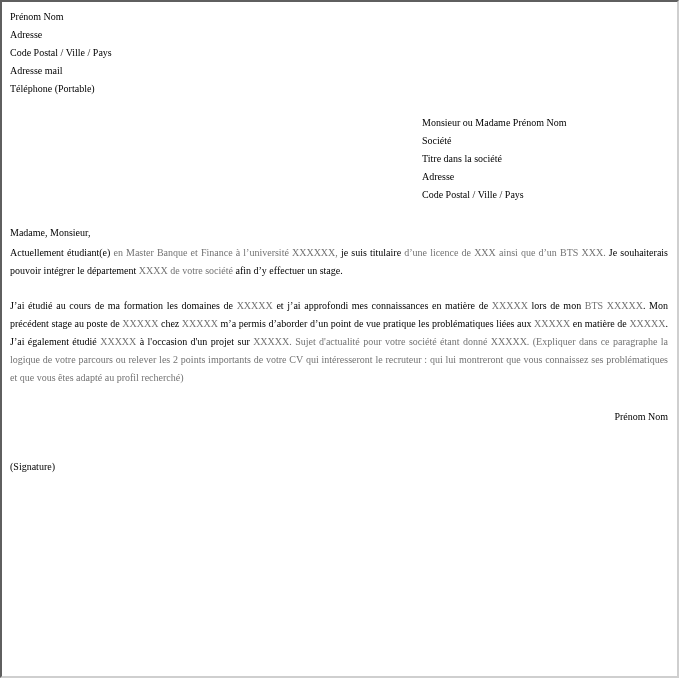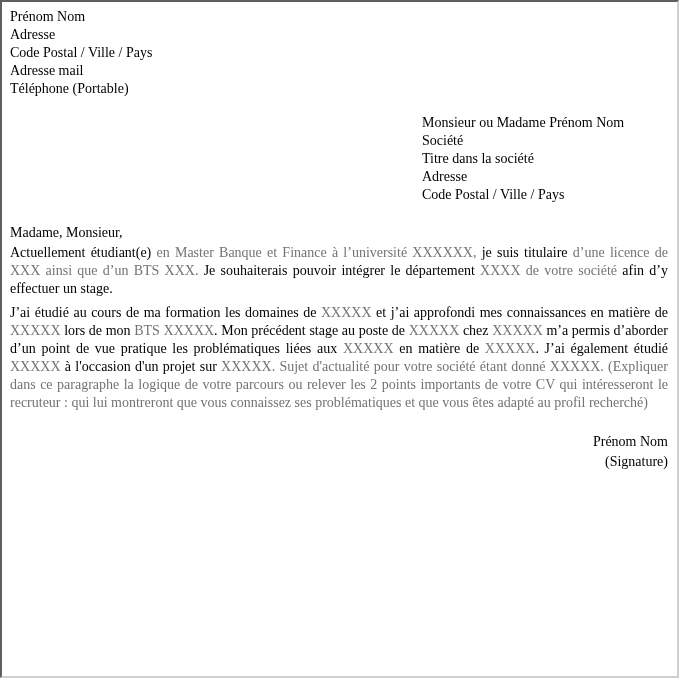--- a/index.html
+++ b/index.html
@@ -15,38 +15,38 @@
     width: 679px;
     height: 678px;
     box-sizing: border-box;
     background: var(--bg);
     border-top: 2px solid var(--border-dark);
     border-left: 2px solid var(--border-dark);
     border-right: 2px solid var(--border-light);
     border-bottom: 2px solid var(--border-light);
     padding: 6px 9px 6px 8px;
     font-family: "Liberation Serif", "DejaVu Serif", serif;
-    font-size: 14px;
+    font-size: 10px;
     line-height: 18px;
     color: var(--text);
     overflow: hidden;
   }
   .muted  { color: var(--muted); }
   .italic { font-style: italic; }
   .bold   { font-weight: bold; }
   .recipient-block { margin-left: 412px; margin-top: 16px; }
   .date-line       { margin-left: 412px; margin-top: 18px; }
   .subject-line    { margin-top: 38px; font-weight: bold; }
   .salutation      { margin-top: 20px; }
   .para { margin: 0; text-align: justify; }
   .para-intro   { margin-top: 2px; }
-  .para-body    { margin-top: 6px; }
+  .para-body    { margin-top: 17px; }
   .para-closing { margin-top: 27px; }
   .sig-name  { margin-top: 21px; text-align: right; }
-  .sig-label { margin-top: 2px; text-align: right; }
+  .sig-label { margin-top: 32px; text-align: left; }
 </style>
 </head>
 <body>
 
 <div class="page">
 
   <div class="sender-block">
       <div>Prénom Nom</div>
       <div>Adresse</div>
       <div>Code Postal / Ville / Pays</div>

